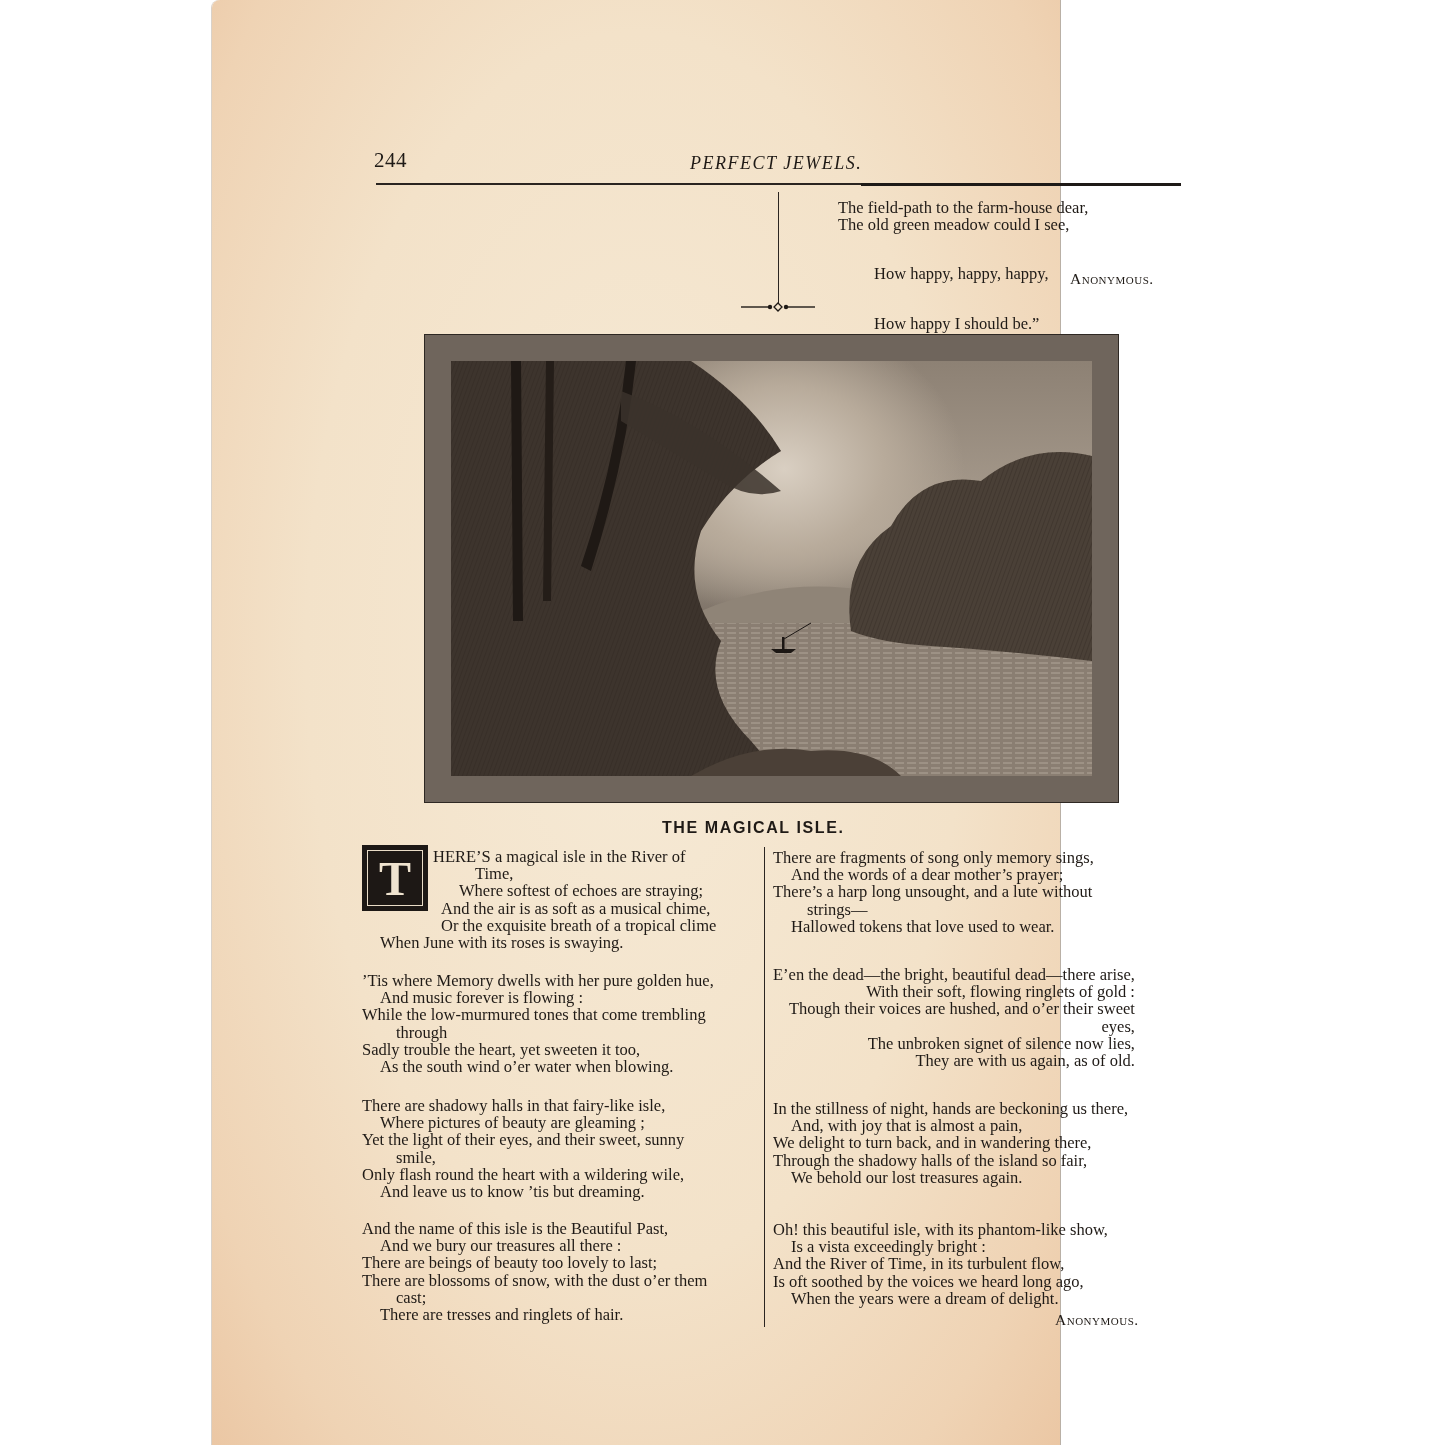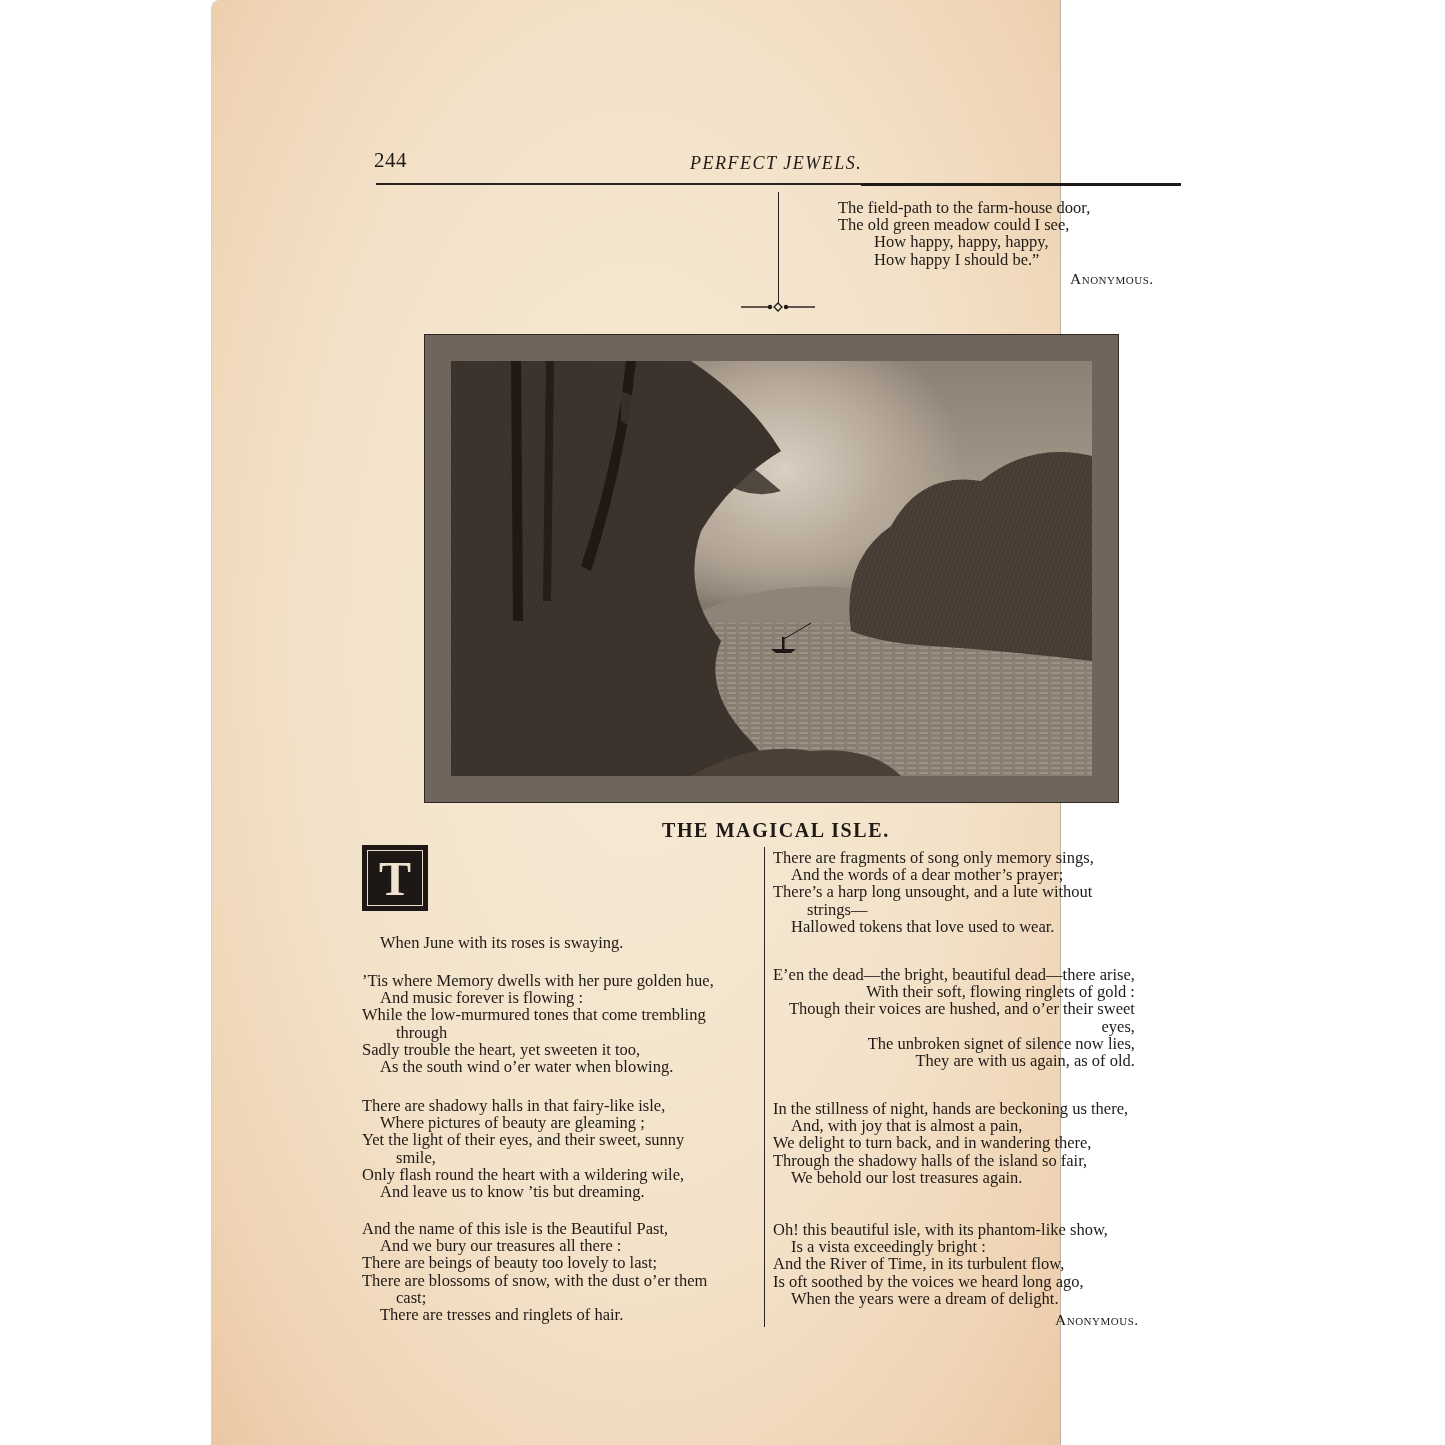--- a/index.html
+++ b/index.html
@@ -16,21 +16,21 @@
   .page-number { position: absolute; left: 162px; top: 148px; font-size: 21px; letter-spacing: 0.5px; }
   .running-head {
     position: absolute; left: 478px; top: 153px; font-size: 18px; font-style: italic; letter-spacing: 1.5px;
   }
   .head-rule { position: absolute; left: 164px; top: 183px; width: 805px; height: 2px; background: #2a2420; }
   .head-rule::after { content: ""; position: absolute; right: 0; top: 0; width: 320px; height: 3px; background: #1e1a17; }
 
   .verse { position: absolute; font-size: 16.5px; line-height: 17.2px; white-space: nowrap; }
   .verse .ln { display: block; }
   .verse .i1 { padding-left: 18px; }
-  .verse .i2 { padding-left: 36px; }
+  .verse .i2 { padding-left: 36px; margin-top: 32px; }
   .verse .cont { padding-left: 34px; }
   .sc { font-variant: small-caps; letter-spacing: 0.5px; font-size: 15.5px; }
 
   .top-left { left: 212px; top: 194px; }
   .top-right { left: 626px; top: 199px; }
   .top-divider { position: absolute; left: 566px; top: 192px; width: 1px; height: 112px; background: #2b2521; }
   .sig-top { position: absolute; left: 858px; top: 270px; }
 
   .ornament { position: absolute; left: 529px; top: 300px; width: 74px; height: 14px; }
 
@@ -41,22 +41,22 @@
   }
   .engraving .inner {
     position: absolute; left: 26px; top: 26px; right: 26px; bottom: 26px; overflow: hidden;
     background:
       radial-gradient(ellipse 180px 150px at 52% 26%, #d9cfc2 0%, #b8ab9b 55%, rgba(140,128,114,0) 100%),
       linear-gradient(180deg, #8d8174 0%, #a99d8f 40%, #7c7166 62%, #6a6056 100%);
   }
   .engraving svg { position: absolute; left: 0; top: 0; width: 100%; height: 100%; }
 
   .poem-title {
-    position: absolute; left: 450px; top: 819px; font-size: 20px; letter-spacing: 1.6px; font-weight: bold;
-    font-family: Liberation Serif, serif;
+    position: absolute; left: 450px; top: 819px; font-size: 16px; letter-spacing: 1.6px; font-weight: bold;
+    font-family: Liberation Sans, sans-serif;
   }
   .drop-cap {
     position: absolute; left: 150px; top: 845px; width: 66px; height: 66px; background: #1d1815;
     border: 2px solid #1d1815; box-sizing: border-box;
   }
   .drop-cap .frame { position: absolute; inset: 3px; border: 1px solid #e9dcc7; }
   .drop-cap .letter {
     position: absolute; left: 0; right: 0; top: 6px; text-align: center; color: #efe3cf;
     font-size: 48px; font-weight: bold; font-family: "Liberation Serif", serif; line-height: 52px;
   }
@@ -72,21 +72,21 @@
 <body>
 
 <div class="page">
 
   <div class="page-number">244</div>
   <div class="running-head">PERFECT JEWELS.</div>
   <div class="head-rule"></div>
 
   <div class="top-divider"></div>
   <div class="verse top-right">
-    <span class="ln">The field-path to the farm-house door,</span>
+    <span class="ln">The field-path to the farm-house dear,</span>
     <span class="ln">The old green meadow could I see,</span>
     <span class="ln i2">How happy, happy, happy,</span>
     <span class="ln i2">How happy I should be.”</span>
   </div>
   <div class="verse sig-top sc">Anonymous.</div>
 
   <svg class="ornament" viewBox="0 0 74 14">
     <line x1="0" y1="7" x2="28" y2="7" stroke="#1f1a16" stroke-width="1.4"></line>
     <line x1="46" y1="7" x2="74" y2="7" stroke="#1f1a16" stroke-width="1.4"></line>
     <circle cx="29" cy="7" r="2.2" fill="#1f1a16"></circle>
@@ -134,20 +134,27 @@
 
   <div class="poem-title">THE MAGICAL ISLE.</div>
 
   <div class="drop-cap">
     <div class="frame"></div>
     <div class="letter">T</div>
   </div>
 
   <div class="main-divider"></div>
 
+  <div class="verse stanza" style="left:221px; top:848px;">
+    <span class="ln">HERE’S a magical isle in the River of</span>
+    <span class="ln" style="padding-left:42px">Time,</span>
+    <span class="ln" style="padding-left:26px">Where softest of echoes are straying;</span>
+    <span class="ln" style="padding-left:8px">And the air is as soft as a musical chime,</span>
+    <span class="ln" style="padding-left:8px">Or the exquisite breath of a tropical clime</span>
+  </div>
   <div class="verse stanza" style="left:168px; top:934px;">
     <span class="ln">When June with its roses is swaying.</span>
   </div>
 
   <div class="verse stanza col-left" style="top:1097px;">
     <span class="ln">There are shadowy halls in that fairy-like isle,</span>
     <span class="ln i1">Where pictures of beauty are gleaming ;</span>
     <span class="ln">Yet the light of their eyes, and their sweet, sunny</span>
     <span class="ln cont">smile,</span>
     <span class="ln">Only flash round the heart with a wildering wile,</span>

